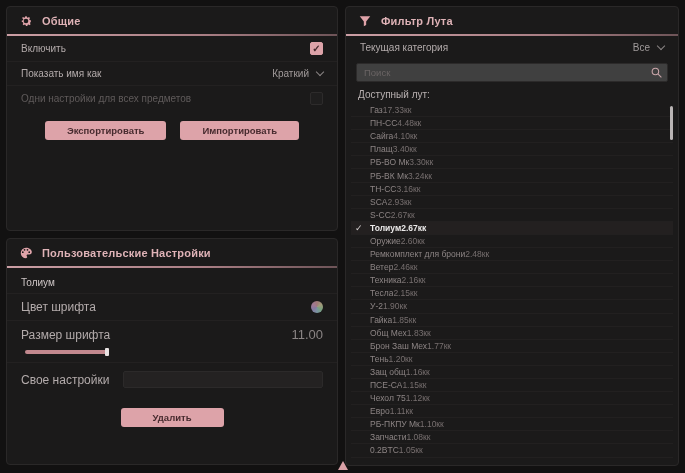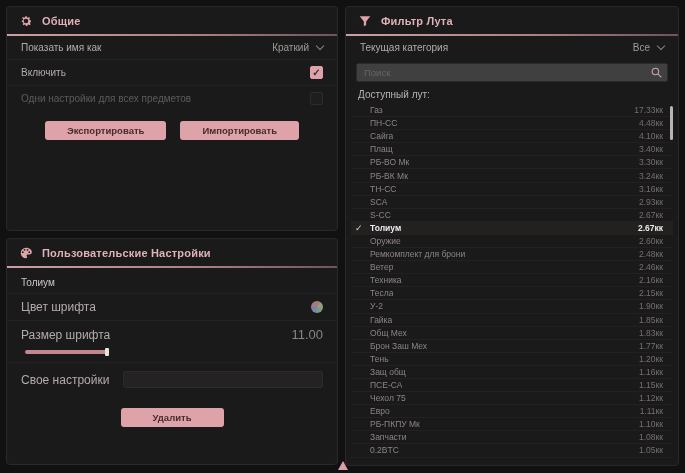--- a/index.html
+++ b/index.html
@@ -93,21 +93,21 @@
     font-family:"Liberation Sans", sans-serif;
   }
   .search-input::placeholder { color:#6a6464; }
   .search-icon { position:absolute; right:5px; top:3px; width:13px; height:13px; }
   .search-icon svg { width:13px; height:13px; stroke:#c9a5a9; fill:none; stroke-width:2; }
   .list-label { padding:5px 12px 3px 12px; font-size:10px; color:#b9b1b1; }
 
   .loot-list { flex:1; margin:0 5px 4px 5px; position:relative; overflow:hidden; }
   .loot-row {
     position:relative; height:13.1px;
-    display:flex; align-items:center; justify-content:space-between;
+    display:flex; align-items:center; 
     padding:0 10px 0 19px; font-size:8.5px;
     border-top:1px solid #222020; cursor:pointer;
   }
   .loot-row:first-of-type { border-top:none; }
   .loot-name { color:#8d8585; white-space:nowrap; overflow:hidden; }
   .loot-value { color:#776f6f; }
   .loot-row .check { position:absolute; left:4px; top:0; visibility:hidden; color:#d8d3d3; font-size:9px; line-height:13px; }
   .loot-row.selected .check { visibility:visible; }
   .loot-row.selected { background:#232020; }
   .loot-row.selected .loot-name, .loot-row.selected .loot-value { color:#eceaea; font-weight:bold; }
@@ -131,29 +131,29 @@
       <span class="hicon">
         <svg viewBox="0 0 24 24">
             <path d="M12 8a4 4 0 1 0 0 8 4 4 0 0 0 0-8zm9.4 5.6-2.1.6c-.1.5-.3 1-.5 1.4l1.1 1.9-1.7 1.7-1.9-1.1c-.4.2-.9.4-1.4.5l-.6 2.1h-2.4l-.6-2.1c-.5-.1-1-.3-1.4-.5l-1.9 1.1-1.7-1.7 1.1-1.9c-.2-.4-.4-.9-.5-1.4l-2.1-.6v-2.4l2.1-.6c.1-.5.3-1 .5-1.4L5.2 6.9l1.7-1.7 1.9 1.1c.4-.2.9-.4 1.4-.5l.6-2.1h2.4l.6 2.1c.5.1 1 .3 1.4.5l1.9-1.1 1.7 1.7-1.1 1.9c.2.4.4.9.5 1.4l2.1.6v2.8z"></path>
           </svg>
       </span>
       <span class="panel-title">Общие</span>
     </div>
     <div class="header-line"></div>
 
     <div class="row">
+      <span class="row-label">Включить</span>
+      <span class="checkbox checked"></span>
+    </div>
+    <div class="row">
       <span class="row-label">Показать имя как</span>
       <span class="select">
         <span>Краткий</span>
         <span class="chev"></span>
       </span>
-    </div>
-    <div class="row">
-      <span class="row-label">Включить</span>
-      <span class="checkbox checked"></span>
     </div>
     <div class="row dim">
       <span class="row-label">Одни настройки для всех предметов</span>
       <span class="checkbox"></span>
     </div>
 
     <div class="btn-row">
       <button class="pink-btn">Экспортировать</button>
       <button class="pink-btn">Импортировать</button>
     </div>

